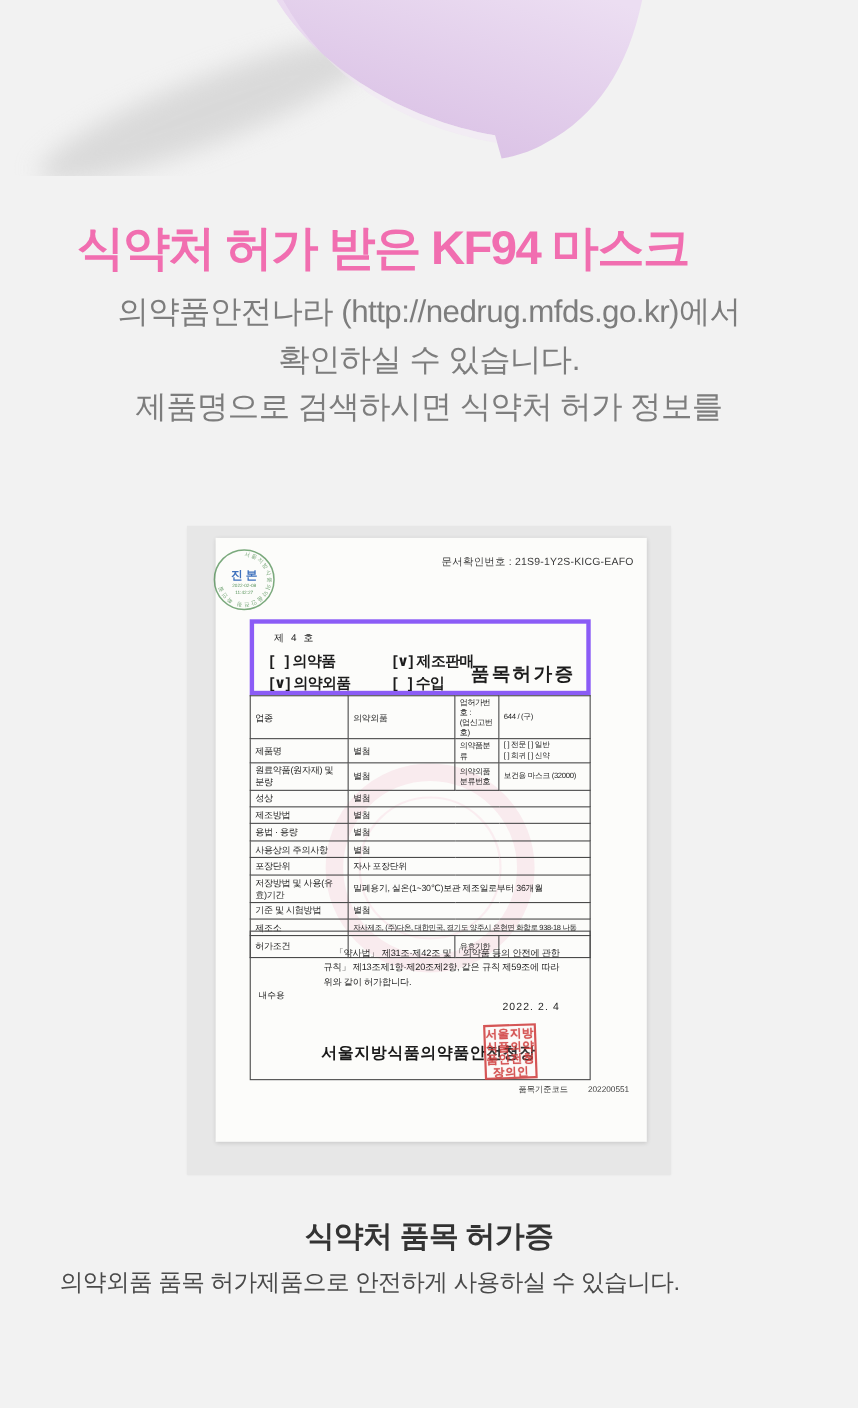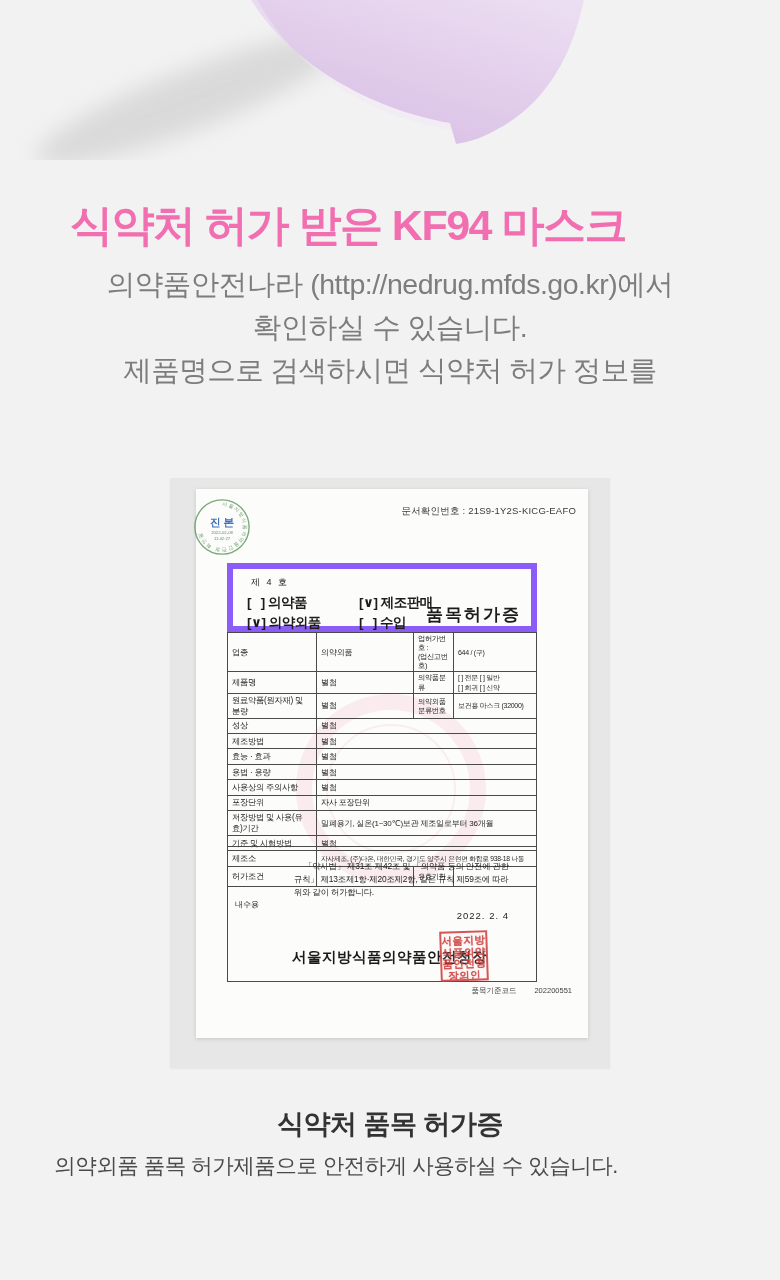--- a/index.html
+++ b/index.html
@@ -30,21 +30,21 @@
 
   .doc-number{position:absolute;top:16px;right:12px;font-size:9.5px;color:#3a3a3a;letter-spacing:0.2px;}
 
   .copy-stamp{position:absolute;left:-4px;top:8px;width:60px;height:60px;opacity:0.92;}
 
   .watermark{position:absolute;left:100px;top:205px;width:190px;height:190px;border-radius:50%;
     border:16px solid rgba(236,140,175,0.15);z-index:0;}
   .watermark::after{content:"";position:absolute;inset:14px;border-radius:50%;
     border:2px solid rgba(236,140,175,0.13);}
 
-  .form-box{position:absolute;left:31px;top:74px;width:310px;height:69px;border:6px solid #8b5cf6;z-index:1;}
+  .form-box{position:absolute;left:31px;top:74px;width:310px;height:69px;border:4px solid #8b5cf6;z-index:1;}
   .form-no{position:absolute;left:18px;top:7px;font-size:9px;color:#222;letter-spacing:2px;}
   .cb-grid{position:absolute;left:14px;top:24px;width:235px;}
   .cb-row{display:flex;height:20px;align-items:center;}
   .cb-item{font-size:13.5px;font-weight:bold;color:#1c1c1c;white-space:pre;letter-spacing:-0.5px;}
   .cb-item.w1{width:112px;}
   .cert-title{position:absolute;right:10px;top:34px;font-size:17px;font-weight:bold;color:#1c1c1c;letter-spacing:2px;}
 
   table.cert{position:absolute;left:31px;top:143px;width:310px;border-collapse:collapse;z-index:1;}
   table.cert td{border:1px solid #4a4a4a;padding:1px 4px;color:#1d1d1d;vertical-align:middle;}
   td.c-lbl{font-size:8.3px;letter-spacing:-0.3px;}
@@ -165,24 +165,20 @@
             </tr>
             <tr class="h2">
               <td class="c-lbl">성상</td>
               <td class="c-val" colspan="3">별첨</td>
             </tr>
             <tr class="h2">
               <td class="c-lbl">제조방법</td>
               <td class="c-val" colspan="3">별첨</td>
             </tr>
             <tr class="h2">
-              <td class="c-lbl">효능 · 효과</td>
-              <td class="c-val" colspan="3">별첨</td>
-            </tr>
-            <tr class="h2">
               <td class="c-lbl">용법 · 용량</td>
               <td class="c-val" colspan="3">별첨</td>
             </tr>
             <tr class="h2">
               <td class="c-lbl">사용상의 주의사항</td>
               <td class="c-val" colspan="3">별첨</td>
             </tr>
             <tr class="h2">
               <td class="c-lbl">포장단위</td>
               <td class="c-val" colspan="3">자사 포장단위</td>

